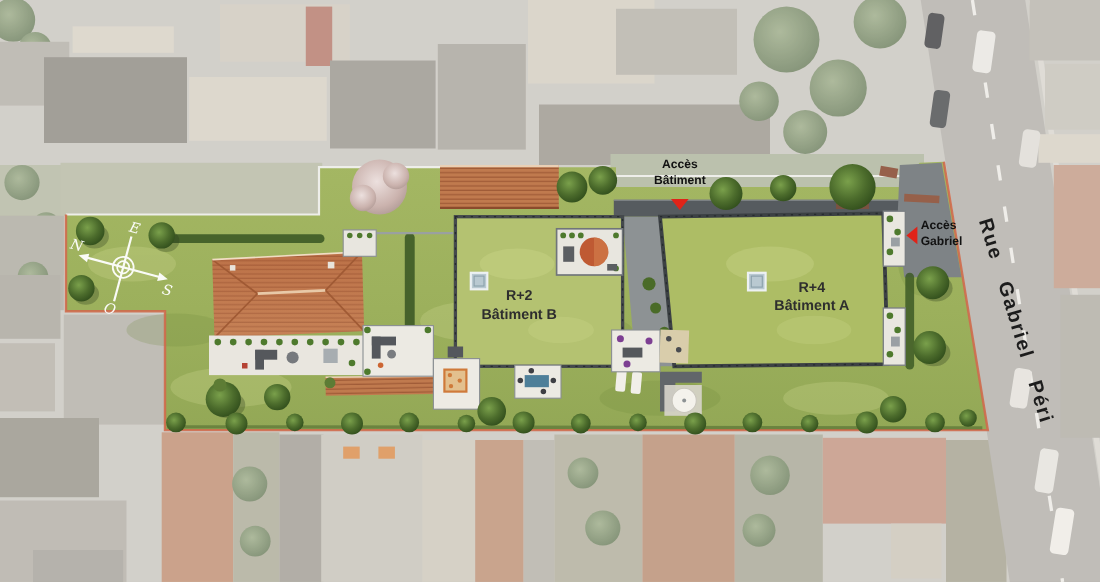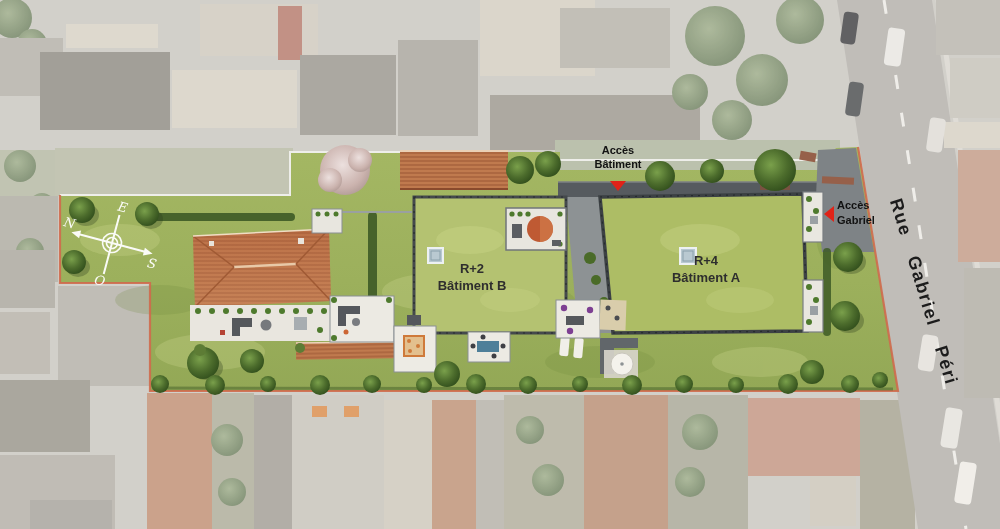--- a/index.html
+++ b/index.html
@@ -7,21 +7,21 @@
          background:#c9c6bf;font-family:"Liberation Sans",sans-serif;}
   .stage svg{position:absolute;left:0;top:0;}
   .lbl{position:absolute;color:#121212;white-space:nowrap;}
   .lbl .ln{display:block;}
   .access{font-size:11px;font-weight:700;line-height:1.25;}
   .access-b{left:570px;top:144px;width:96px;text-align:center;}
   .access-p{left:837px;top:198px;text-align:left;line-height:1.35;}
   .bldg{width:124px;text-align:center;font-size:13px;font-weight:600;
         color:#2e2e2e;line-height:1.3;}
   .bldg-b{left:410px;top:261px;}
-  .bldg-a{left:644px;top:253px;}
+  .bldg-a{left:676px;top:253px;}
   .street{left:905px;top:196px;font-size:18px;font-weight:600;color:#1c1c1c;
           letter-spacing:1.5px;word-spacing:15px;
           transform:rotate(73deg);transform-origin:0 0;}
 </style>
 </head>
 <body>
 
 <div class="stage">
 <svg width="1000" height="529" viewBox="0 0 1000 529">
   <defs>

